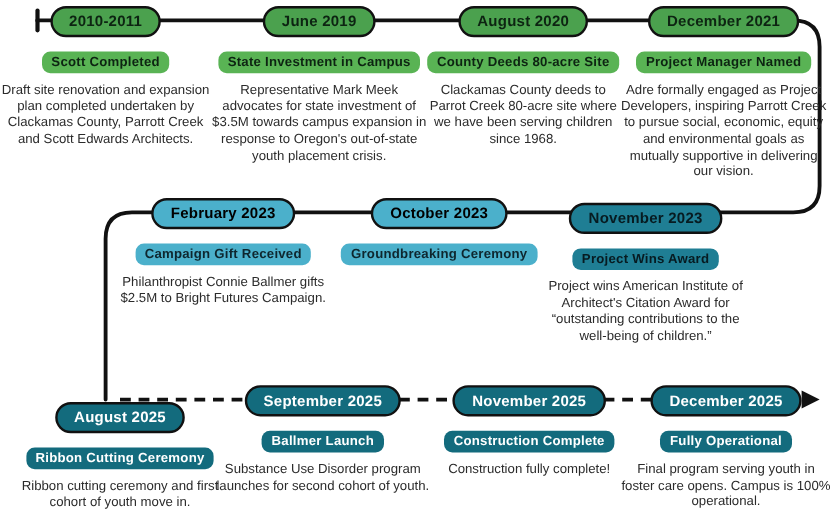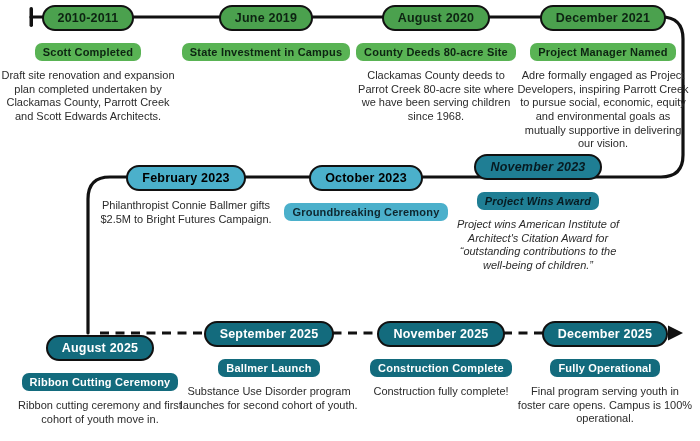--- a/index.html
+++ b/index.html
@@ -38,21 +38,21 @@
   .t-deep   .badge{background:var(--teal_deep,#136B7D);color:#ffffff;}
 
   
   .e0{left:0px;   top:5px;  width:176px;}
   .e1{left:176px; top:5px;  width:180px;}
   .e2{left:351px; top:5px;  width:170px;}
   .e3{left:517px; top:5px;  width:172px;}
   
   .e4{left:96px;  top:165px;width:180px;}
   .e5{left:276px; top:165px;width:180px;}
-  .e6{left:448px; top:154px;width:180px;font-style:italic;}
+  .e6{left:448px; top:169px;width:180px;}
   
   .e7{left:10px;  top:335px;width:180px;}
   .e8{left:179px; top:321px;width:180px;}
   .e9{left:351px; top:321px;width:180px;justify-content:space-between;}
   .e10{left:517px;top:321px;width:176px;}
 </style>
 </head>
 <body>
 
 <svg id="connector-svg" width="700" height="441" viewBox="0 0 700 441">
@@ -64,36 +64,38 @@
 
 <div class="event t-green e0">
   <div class="pill">2010-2011</div>
   <div class="badge">Scott Completed</div>
   <p class="desc">Draft site renovation and expansion plan completed undertaken by Clackamas County, Parrott Creek and Scott Edwards Architects.</p>
 </div>
 
 <div class="event t-green e1">
   <div class="pill">June 2019</div>
   <div class="badge">State Investment in Campus</div>
+  <p class="desc">Representative Mark Meek advocates for state investment of $3.5M towards campus expansion in response to Oregon's out-of-state youth placement crisis.</p>
 </div>
 
 <div class="event t-green e2">
   <div class="pill">August 2020</div>
   <div class="badge">County Deeds 80-acre Site</div>
   <p class="desc">Clackamas County deeds to Parrot Creek 80-acre site where we have been serving children since 1968.</p>
 </div>
 
 <div class="event t-green e3">
   <div class="pill">December 2021</div>
   <div class="badge">Project Manager Named</div>
   <p class="desc">Adre formally engaged as Project Developers, inspiring Parrott Creek to pursue social, economic, equity and environmental goals as mutually supportive in delivering our vision.</p>
 </div>
 
 <div class="event t-teal e4">
   <div class="pill">February 2023</div>
+  <div class="badge">Campaign Gift Received</div>
   <p class="desc">Philanthropist Connie Ballmer gifts $2.5M to Bright Futures Campaign.</p>
 </div>
 
 <div class="event t-teal e5">
   <div class="pill">October 2023</div>
   <div class="badge">Groundbreaking Ceremony</div>
   <p class="desc"></p>
 </div>
 
 <div class="event t-tealmid e6">

